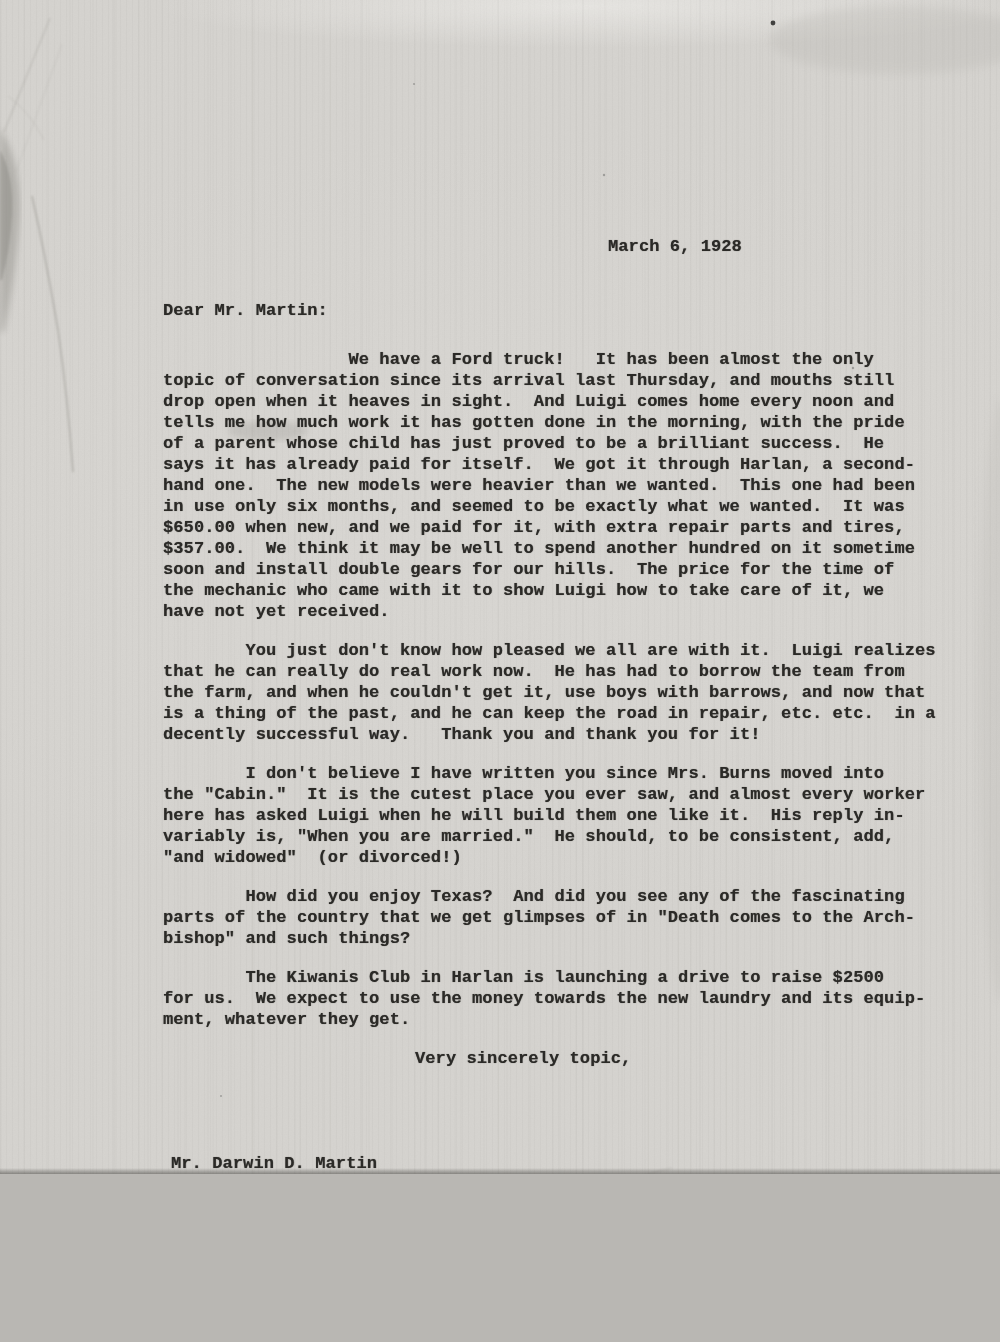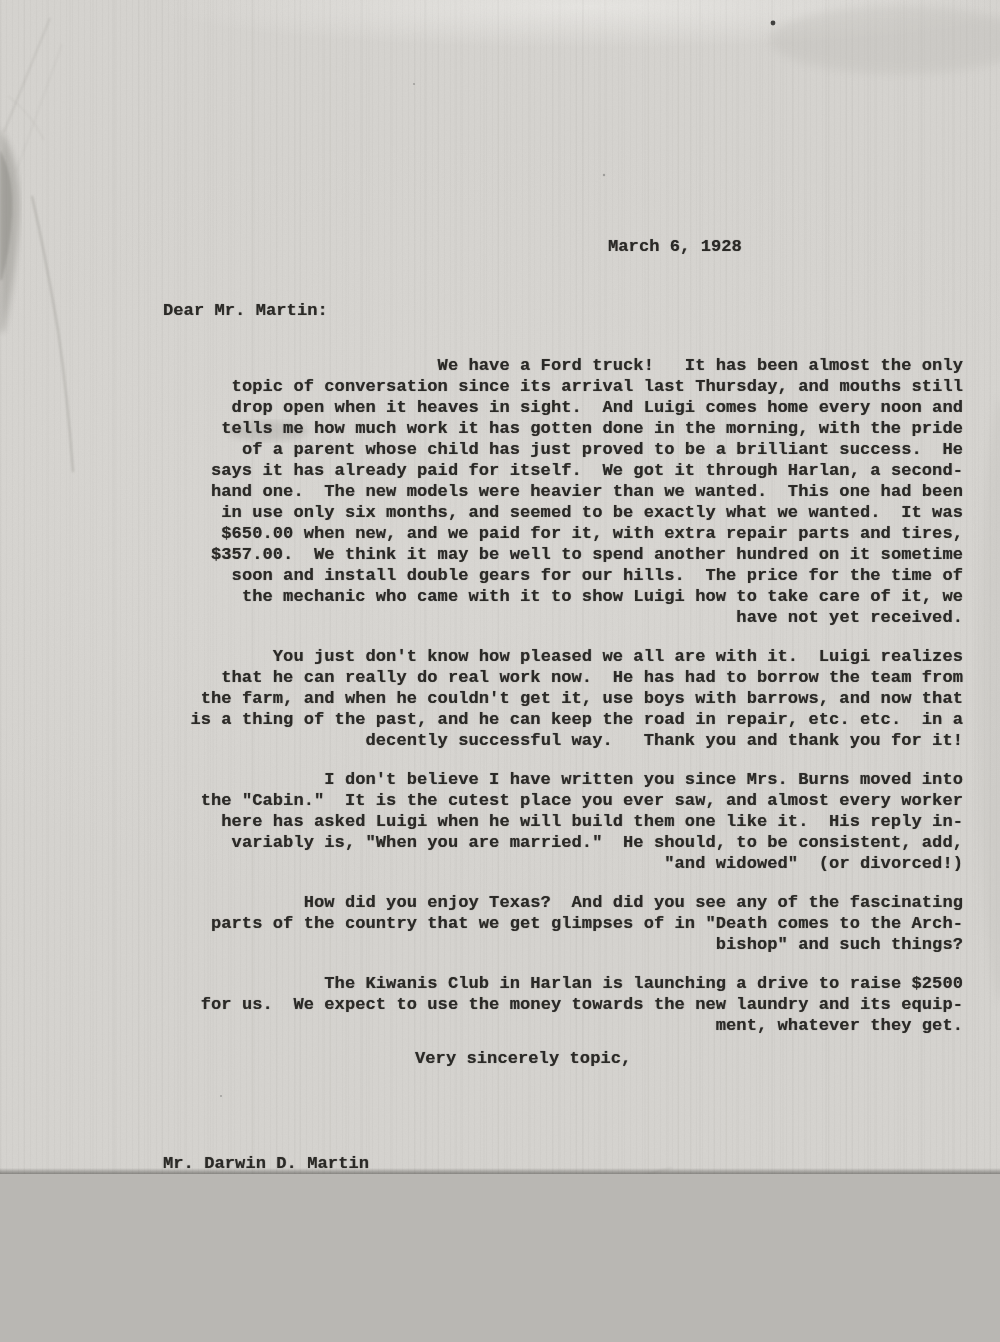--- a/index.html
+++ b/index.html
@@ -33,24 +33,24 @@
     position: absolute;
     color: #2b2a27;
     font: 700 17px/21px "Liberation Mono", "DejaVu Sans Mono", monospace;
     letter-spacing: 0.1px;
     white-space: pre;
     text-shadow: 0 0 1px rgba(43,42,39,0.55), 0.4px 0.4px 0 rgba(43,42,39,0.25);
   }
   .date-line      { top: 236px;  left: 608px; }
   .salutation     { top: 300px;  left: 163px; }
   .letter-body    { top: 345px;  left: 163px; width: 800px; }
-  .para           { margin: 10px 0 18px 0; text-align: right; }
+  .para           { margin: 4px 0 18px 0; }
   .line           { white-space: pre; }
   .closing        { top: 1048px; left: 415px; }
-  .signature-name { top: 1153px; left: 163px; }
+  .signature-name { top: 1153px; left: 171px; }
   .erased-marks   { top: 1176px; left: 232px; opacity: 0.30;
                     filter: blur(0.4px); letter-spacing: 2px; }
   .bottom-edge {
     position: absolute;
     left: 0; bottom: 0;
     width: 100%; height: 6px;
     background: linear-gradient(to bottom, rgba(80,79,75,0) 0%, rgba(70,69,65,0.55) 100%);
     pointer-events: none;
   }
 </style>

